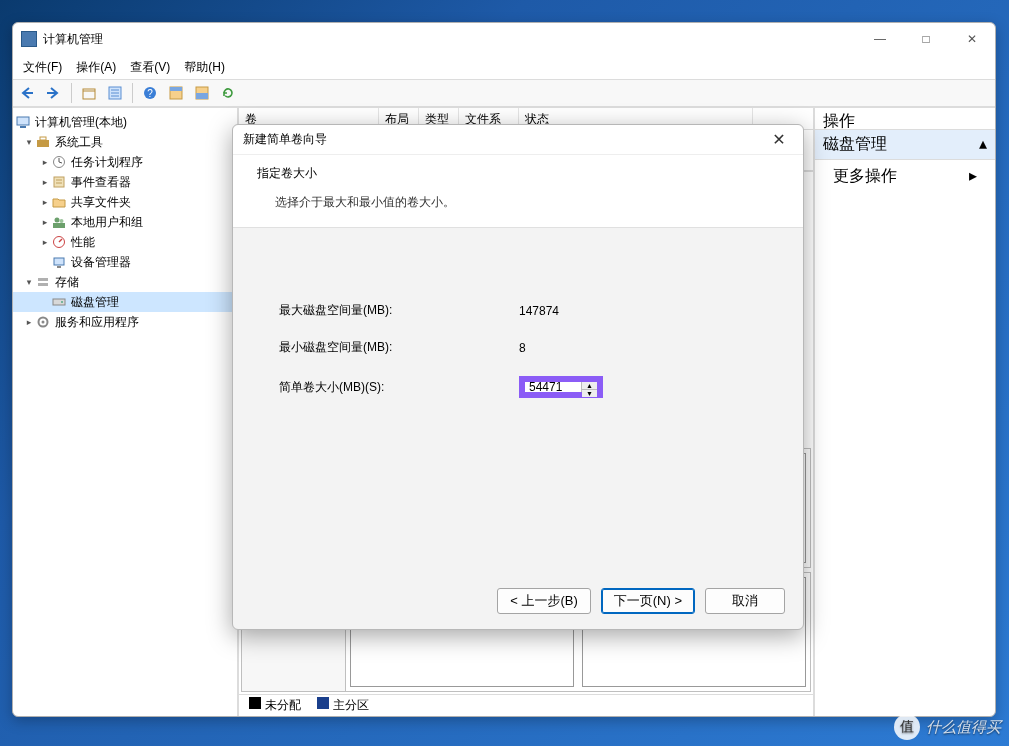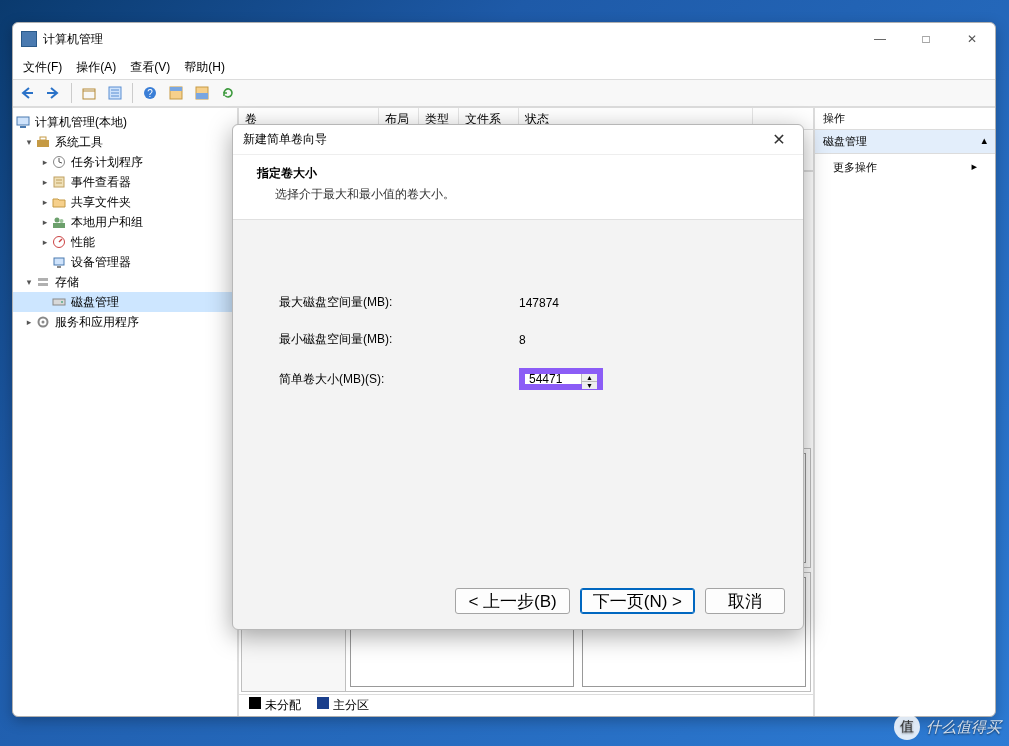--- a/index.html
+++ b/index.html
@@ -48,47 +48,47 @@
   .diskpanes { flex:1; border-top:2px solid #dcdcdc; display:flex; flex-direction:column;}
   .diskrow { border:1px solid #bfbfbf; margin:2px; height:120px; display:flex; font-size:12px;}
   .diskhead { width:104px; border-right:1px solid #bfbfbf; padding:6px; background:#f7f7f7;}
   .diskhead .bar{ width:12px; height:40px; background:#444; float:left; margin-right:6px;}
   .diskparts { flex:1; display:flex; }
   .diskparts .part{ border:1px solid #999; margin:4px; padding:4px; flex:1;}
   .legend { height:22px; border-top:1px solid #dcdcdc; display:flex; align-items:center; gap:16px; padding:0 10px; font-size:12px;}
   .legend .sq{ width:12px;height:12px; display:inline-block; margin-right:4px;}
   .sq.black{background:#000;} .sq.blue{background:#1a3f8c;}
 
-  .actions { width:180px; font-size:11px; }
+  .actions { width:180px; font-size:16px; }
   .actions .hdr{ height:22px; padding:3px 8px; border-bottom:1px solid #dcdcdc; background:#fff; font-weight:normal;}
   .actions .grp{ background:#e3eefb; padding:4px 8px; display:flex; justify-content:space-between; border-bottom:1px solid #dcdcdc;}
   .actions .item{ padding:6px 18px; display:flex; justify-content:space-between;}
 
   
   .dialog {
     position:absolute; left:232px; top:124px; width:572px; height:506px;
     background:#f3f3f3; border:1px solid #b7b7b7; border-radius:6px;
     box-shadow:0 6px 24px rgba(0,0,0,.35);
     display:flex; flex-direction:column; font-size:12px;
   }
   .dlg-title { height:30px; display:flex; align-items:center; padding:8px 10px; background:#fff; border-radius:6px 6px 0 0; border-bottom:1px solid #eee;}
   .dlg-title .close { margin-left:auto; width:28px; text-align:center; font-size:16px; color:#333;}
   .dlg-head { background:#fff; padding:10px 24px 16px; border-bottom:1px solid #e0e0e0;}
-  .dlg-head .h1{ font-weight:bold; margin-bottom:4px;}
+  .dlg-head .h1{ font-weight:normal; margin-bottom:12px;}
   .dlg-head .h2{ padding-left:18px; color:#333;}
   .dlg-body { flex:1; padding:24px 24px;}
   .row { display:flex; align-items:center; margin:20px 22px;}
   .row .lab{ width:240px;} .row .val{ flex:1;}
   .spin { display:inline-flex; border:6px solid #8b5cf6; background:#fff; height:22px;}
   .spin input { border:none; width:56px; padding:2px 4px; font-size:12px; outline:none;}
   .spin .btns{ width:16px; display:flex; flex-direction:column; border-left:1px solid #bbb;}
   .spin .b{ flex:1; display:flex; align-items:center; justify-content:center; font-size:7px; background:#eee; border-bottom:1px solid #bbb;}
   .spin .b:last-child{border-bottom:none;}
   .dlg-foot { height:56px; display:flex; justify-content:flex-end; align-items:center; gap:10px; padding:0 18px;}
-  .btn { min-width:80px; height:26px; border:1px solid #a4a4a4; background:#fdfdfd; border-radius:3px; padding:0 12px; font-size:17px; display:inline-flex; align-items:center; justify-content:center;}
+  .btn { min-width:80px; height:26px; border:1px solid #a4a4a4; background:#fdfdfd; border-radius:3px; padding:0 12px; font-size:13px; display:inline-flex; align-items:center; justify-content:center;}
   .btn.def { border:1px solid #0067c0; box-shadow:0 0 0 1px #0067c0 inset;}
   
   .watermark{ position:absolute; right:8px; bottom:6px; color:rgba(255,255,255,.8); font-size:15px; display:flex; align-items:center; gap:6px; text-shadow:0 1px 2px rgba(0,0,0,.6); font-style:italic;}
   .watermark .c{ width:26px;height:26px;border-radius:50%;background:rgba(255,255,255,.85);display:flex;align-items:center;justify-content:center;color:#333; font-style:normal; font-size:14px;}
 </style>
 </head>
 <body>
 
 <div class="win">
   <div class="titlebar">

